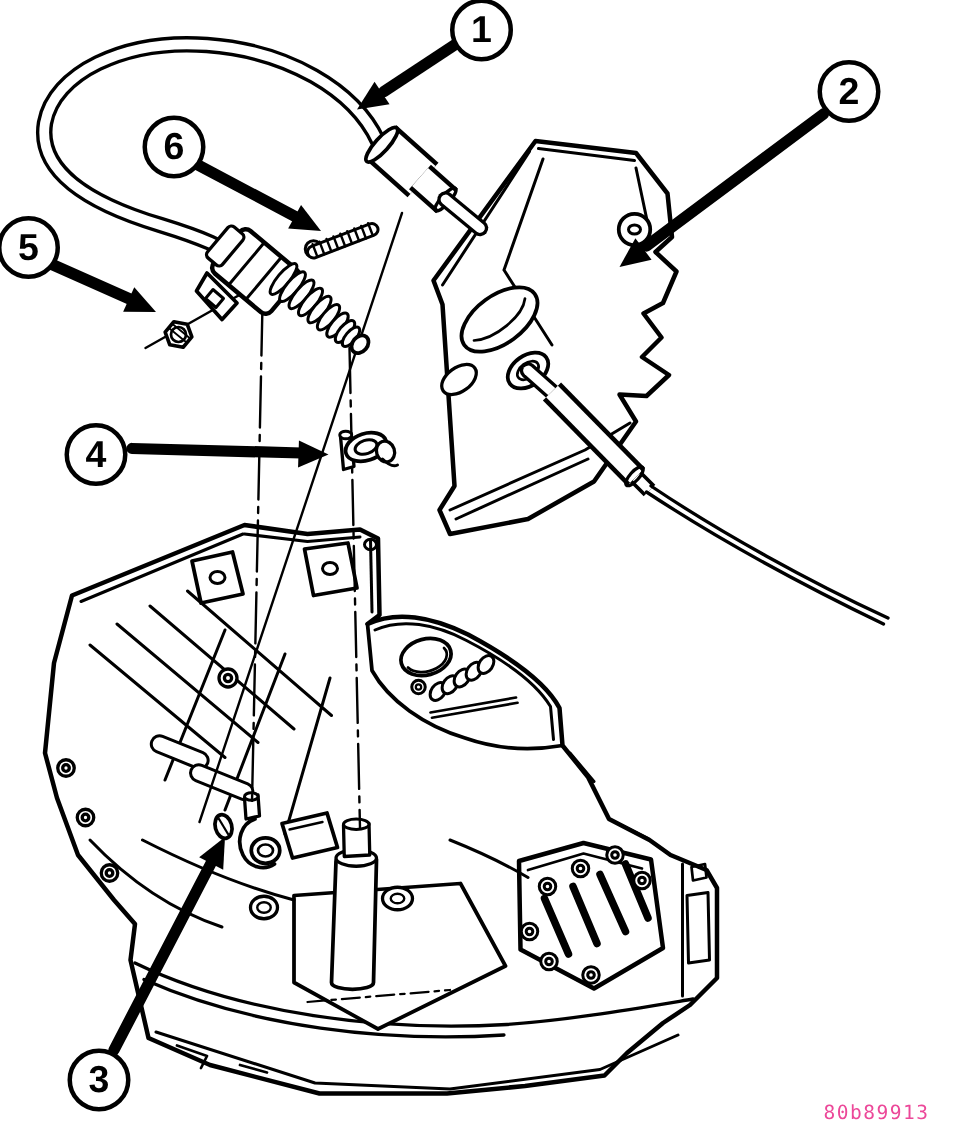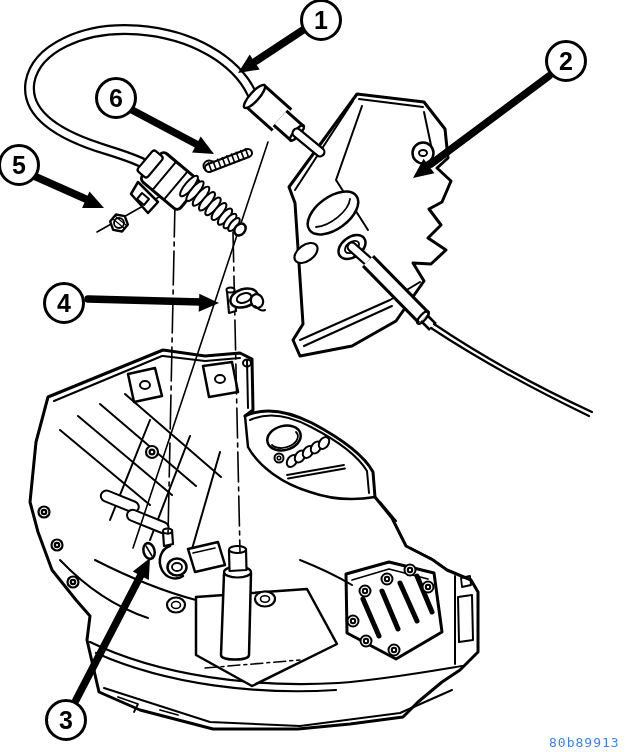--- a/index.html
+++ b/index.html
@@ -3,21 +3,21 @@
 <meta charset="utf-8">
 <style>
   html,body{margin:0;padding:0;background:#ffffff;}
   #stage{position:relative;width:640px;height:752px;background:#fff;overflow:hidden;
          font-family:"Liberation Sans", sans-serif;}
   #art{position:absolute;left:0;top:0;}
   .co{position:absolute;width:36px;height:36px;border:3px solid #000;border-radius:50%;
       background:#fff;display:flex;align-items:center;justify-content:center;
       font-weight:bold;font-size:25px;color:#000;line-height:1;}
   #figcode{position:absolute;left:549px;top:735px;font-family:"DejaVu Sans Mono", monospace;
-      font-size:13px;letter-spacing:1px;color:#3b82f6;}
+      font-size:13px;letter-spacing:1px;color:#ec4899;}
 </style>
 </head>
 <body>
 
 <div id="stage">
 
 <svg id="art" width="640" height="752" viewBox="0 0 640 752">
   <g stroke="#000" fill="none" stroke-linejoin="round" stroke-linecap="round">
 
     <g>

